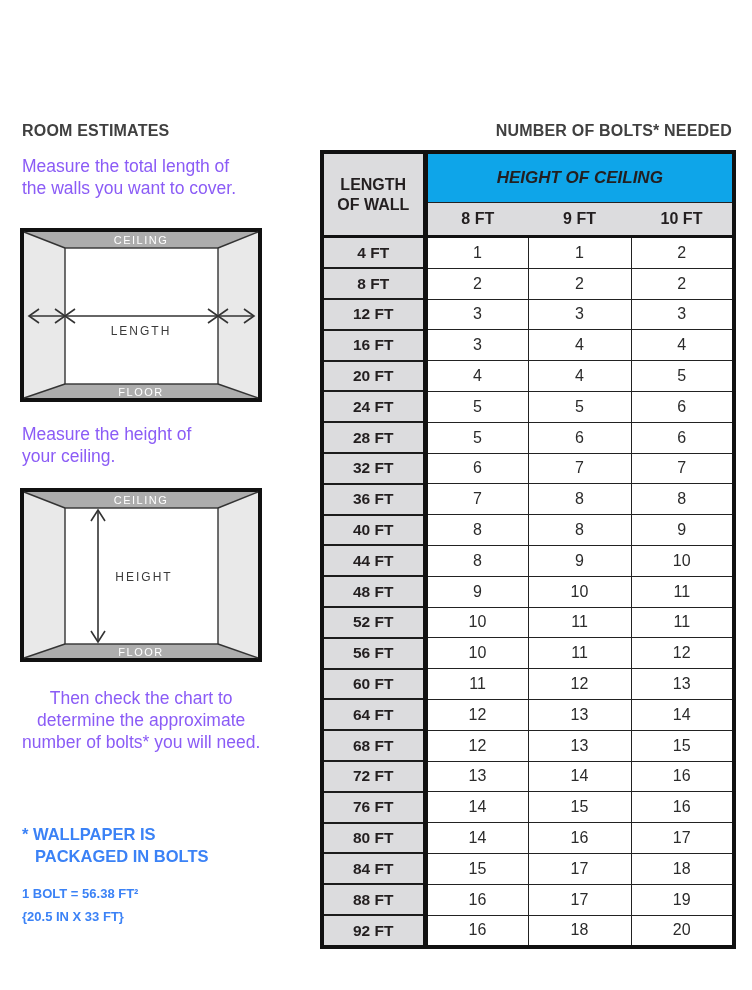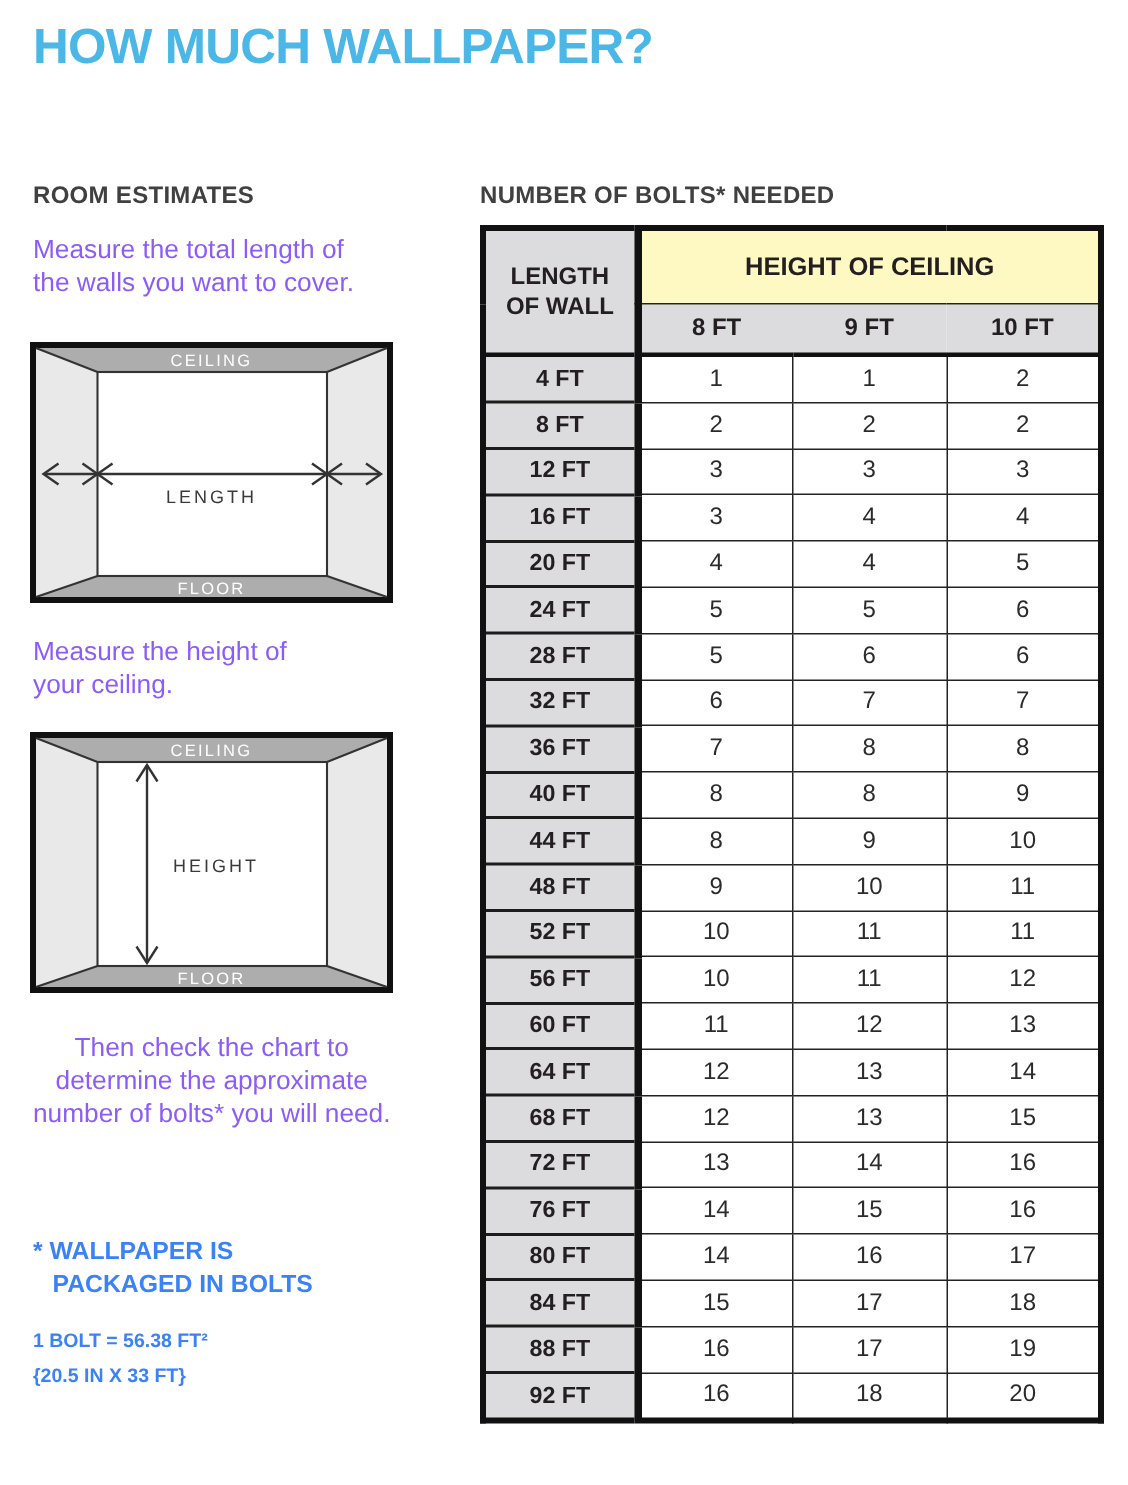--- a/index.html
+++ b/index.html
@@ -28,21 +28,21 @@
     position: absolute;
     font-size: 16px;
     font-weight: bold;
     color: #404040;
     letter-spacing: 0.2px;
   }
   .left-heading { left: 22px; top: 122px; }
   .table-heading {
     left: 320px; top: 122px;
     width: 412px;
-    text-align: left;
+    text-align: right;
   }
   .body-text {
     position: absolute;
     left: 22px;
     font-size: 17.5px;
     line-height: 22px;
     color: #8b5cf6;
     white-space: pre-line;
   }
   .para1 { top: 155px; }
@@ -107,25 +107,26 @@
   .bolt-table .wall-head {
     background: #dcdcde;
     font-size: 16px;
     font-weight: bold;
     line-height: 20px;
     border-right: 5px solid #111111;
     border-bottom: 3px solid #111111;
     white-space: pre-line;
   }
   .bolt-table .ceiling-head {
-    background: #fef9c3;
+    background: #0ea5e9;
     font-size: 17px;
     font-weight: bold;
     height: 48px;
     border-bottom: 1.5px solid #222222;
+    font-style: italic;
   }
   .bolt-table .sub-head {
     background: #dcdcde;
     font-size: 16px;
     font-weight: bold;
     height: 32px;
     border-bottom: 3px solid #111111;
   }
   .bolt-table td.wall {
     background: #dcdcde;
@@ -140,21 +141,20 @@
     color: #2b2b2b;
     height: 29.8px;
     border: 1.4px solid #222222;
   }
 </style>
 </head>
 <body>
 
 <div class="page">
 
-  <h1 class="page-title">HOW MUCH WALLPAPER?</h1>
 
   <div class="section-heading left-heading">ROOM ESTIMATES</div>
 
   <div class="body-text para1">Measure the total length of
 the walls you want to cover.</div>
 
   <svg class="diagram diagram1" viewBox="0 0 242 174">
     <rect x="2" y="2" width="238" height="170" fill="#ffffff" stroke="#111111" stroke-width="4"></rect>
     <polygon points="4,4 238,4 198,20 45,20" fill="#adadad"></polygon>
     <polygon points="45,156 198,156 238,170 4,170" fill="#adadad"></polygon>

